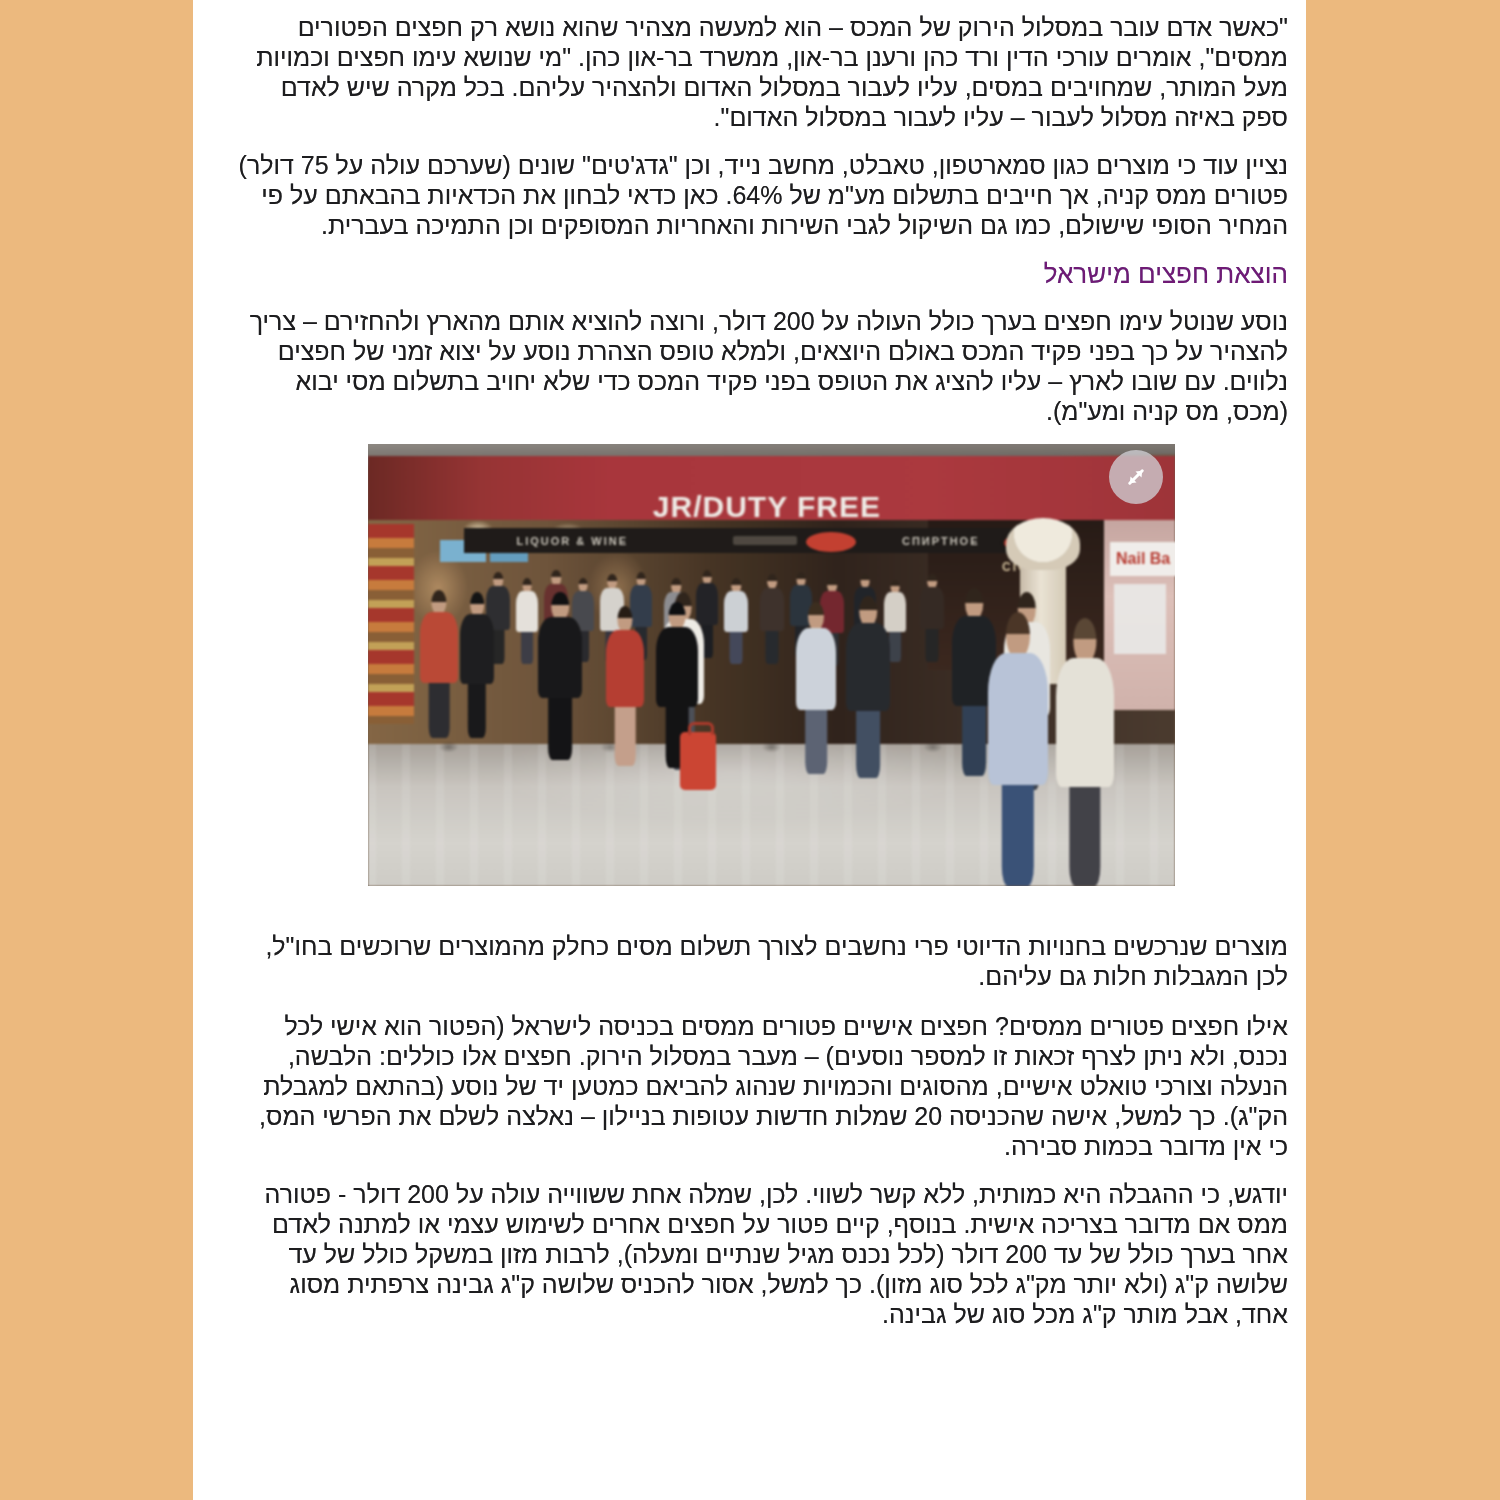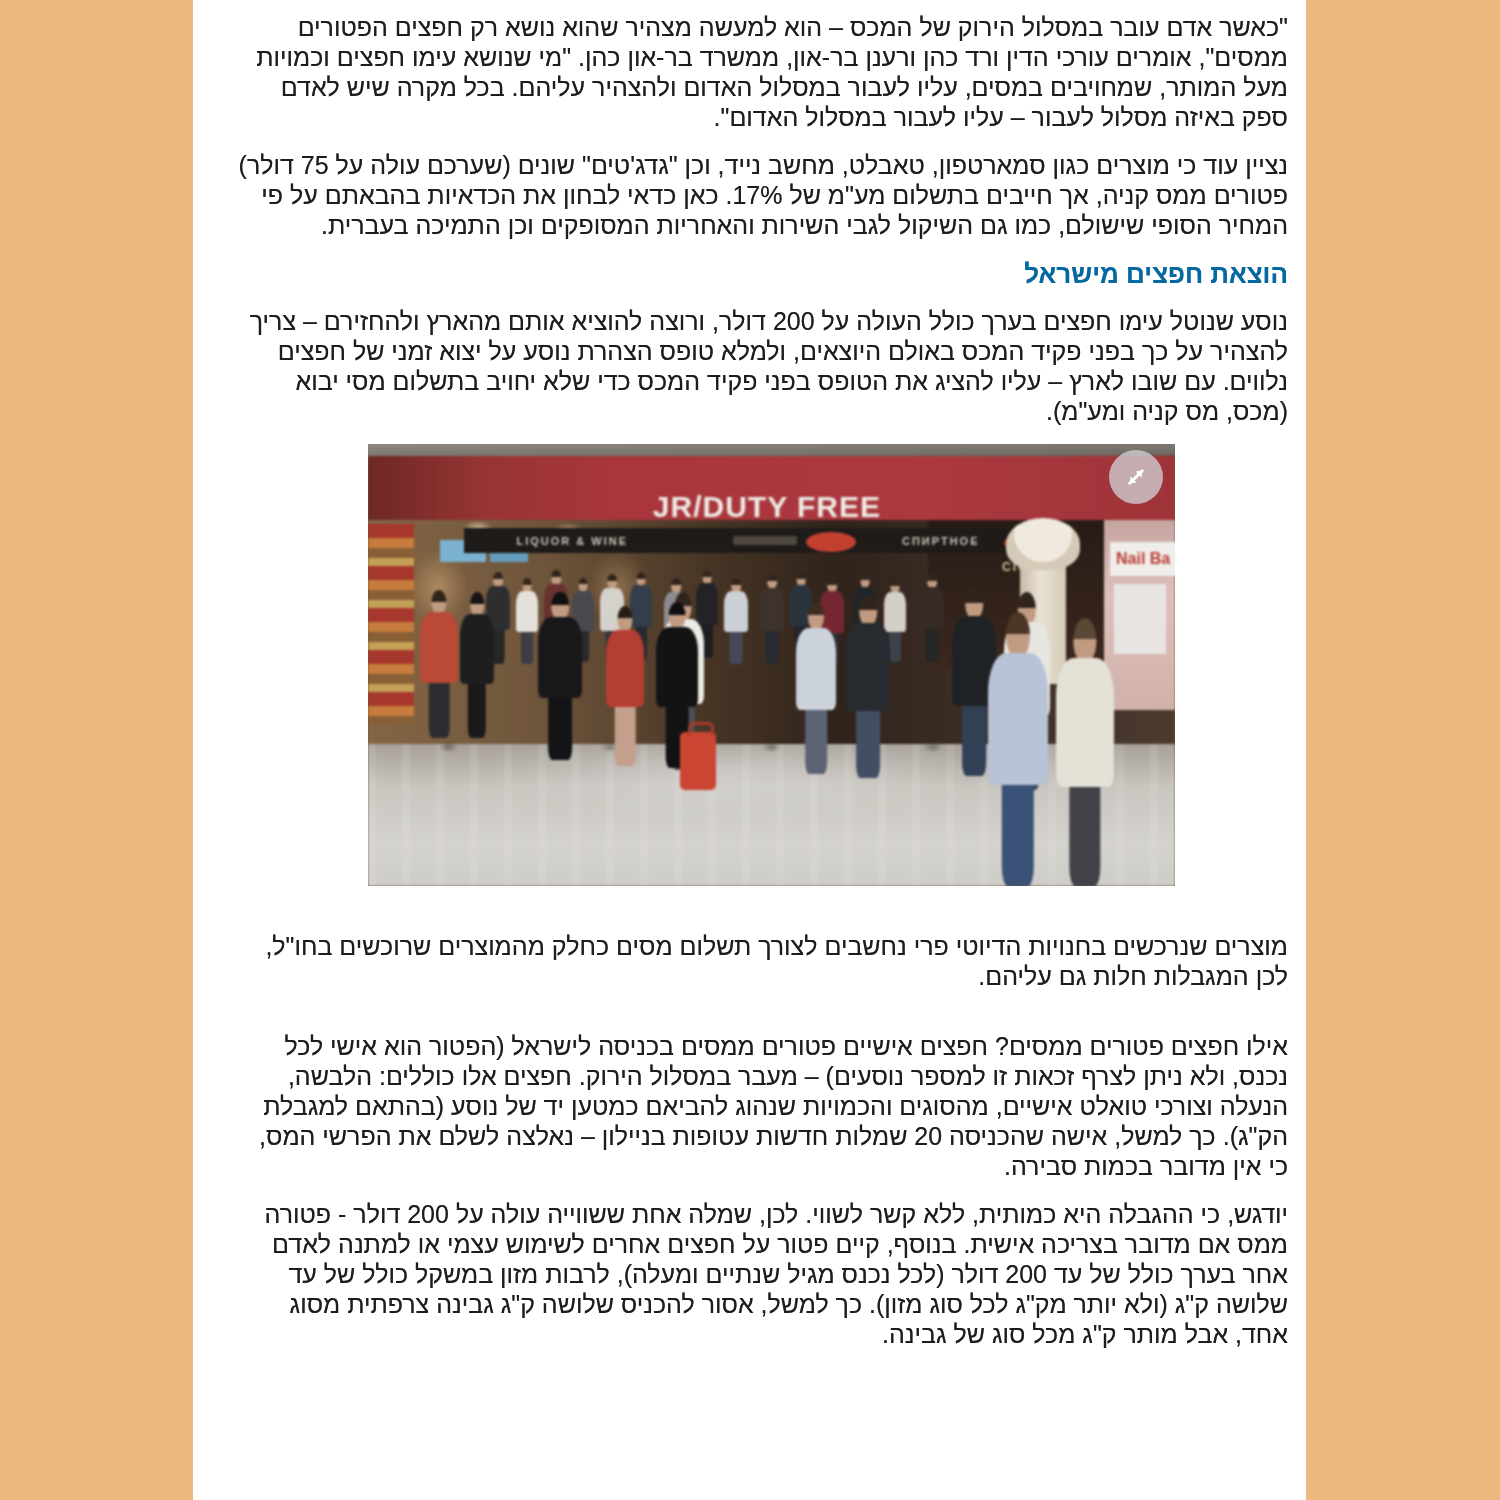--- a/index.html
+++ b/index.html
@@ -17,24 +17,24 @@
   .content{
     position:absolute;left:193px;top:0;width:1113px;height:1500px;
     box-sizing:border-box;padding:12px 18px 0 44px;
     direction:rtl;text-align:right;
   }
   .para{
     margin:0 0 18px;
     font-size:25px;line-height:30px;color:#1d1d1f;
     text-shadow:0 0 .4px rgba(0,0,0,.55);
   }
-  .para.mb24{margin-bottom:40px;}
+  .para.mb24{margin-bottom:20px;}
   .heading{
-    margin:0 0 16px;font-size:26px;line-height:32px;font-weight:700;
-    color:#0369a1;text-shadow:0 0 .4px rgba(45,75,122,.6);
+    margin:0 0 16px;font-size:26px;line-height:32px;font-weight:400;
+    color:#701a75;text-shadow:0 0 .4px rgba(45,75,122,.6);
   }
 
   
   figure.photo{
     margin:17px 113px 45px 0;width:807px;height:442px;
     position:relative;overflow:hidden;direction:ltr;background:#6d5a48;
   }
   .ph-blur{position:absolute;inset:0;filter:blur(1.2px) saturate(.92) contrast(.96);}
   .ph-ceiling{position:absolute;left:-10px;top:-14px;width:830px;height:30px;
     background:linear-gradient(#9b958e,#6e6862);transform:rotate(-.8deg);}
@@ -114,21 +114,21 @@
 </head>
 <body>
 
 <div class="margin-bar left"></div>
 <div class="margin-bar right"></div>
 
 <main class="content">
 
   <p class="para">"כאשר אדם עובר במסלול הירוק של המכס – הוא למעשה מצהיר שהוא נושא רק חפצים הפטורים ממסים", אומרים עורכי הדין ורד כהן ורענן בר-און, ממשרד בר-און כהן. "מי שנושא עימו חפצים וכמויות מעל המותר, שמחויבים במסים, עליו לעבור במסלול האדום ולהצהיר עליהם. בכל מקרה שיש לאדם ספק באיזה מסלול לעבור – עליו לעבור במסלול האדום".</p>
 
-  <p class="para">נציין עוד כי מוצרים כגון סמארטפון, טאבלט, מחשב נייד, וכן "גדג'טים" שונים (שערכם עולה על 75 דולר) פטורים ממס קניה, אך חייבים בתשלום מע"מ של 17%. כאן כדאי לבחון את הכדאיות בהבאתם על פי המחיר הסופי שישולם, כמו גם השיקול לגבי השירות והאחריות המסופקים וכן התמיכה בעברית.</p>
+  <p class="para">נציין עוד כי מוצרים כגון סמארטפון, טאבלט, מחשב נייד, וכן "גדג'טים" שונים (שערכם עולה על 75 דולר) פטורים ממס קניה, אך חייבים בתשלום מע"מ של 64%. כאן כדאי לבחון את הכדאיות בהבאתם על פי המחיר הסופי שישולם, כמו גם השיקול לגבי השירות והאחריות המסופקים וכן התמיכה בעברית.</p>
 
   <h2 class="heading">הוצאת חפצים מישראל</h2>
 
   <p class="para">נוסע שנוטל עימו חפצים בערך כולל העולה על 200 דולר, ורוצה להוציא אותם מהארץ ולהחזירם – צריך להצהיר על כך בפני פקיד המכס באולם היוצאים, ולמלא טופס הצהרת נוסע על יצוא זמני של חפצים נלווים. עם שובו לארץ – עליו להציג את הטופס בפני פקיד המכס כדי שלא יחויב בתשלום מסי יבוא (מכס, מס קניה ומע"מ).</p>
 
   <figure class="photo">
     <div class="ph-blur">
       <div class="ph-mid"></div>
       <div class="ph-lights"></div>
       <div class="ph-rack"></div>

